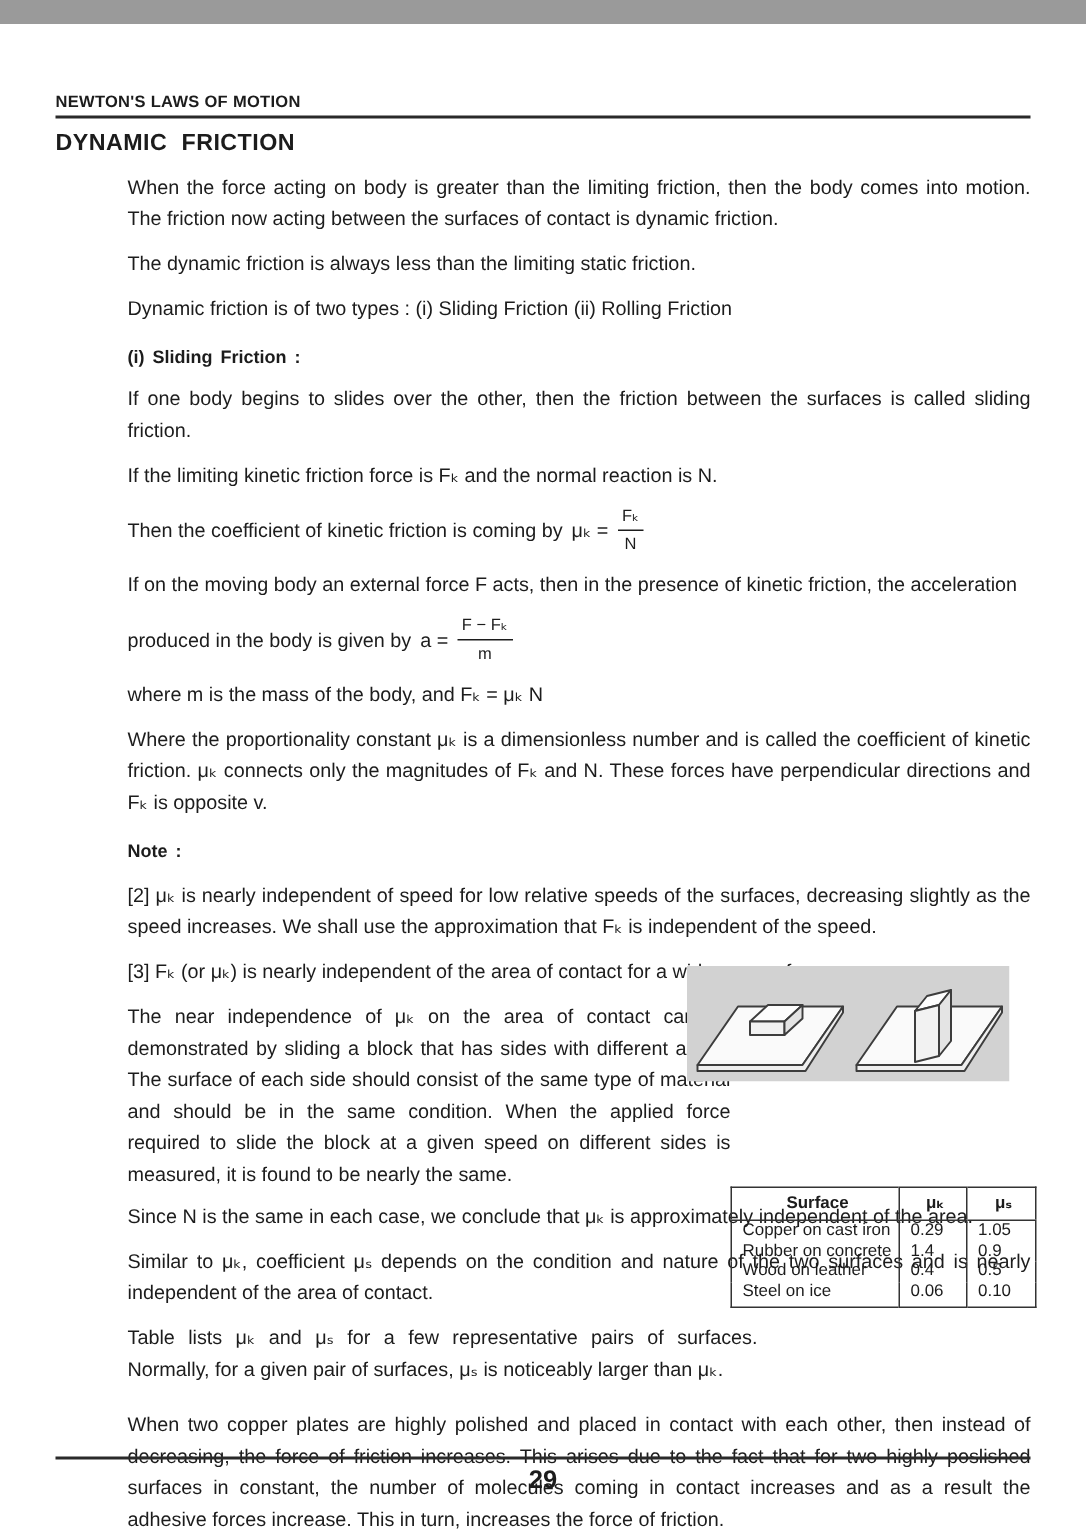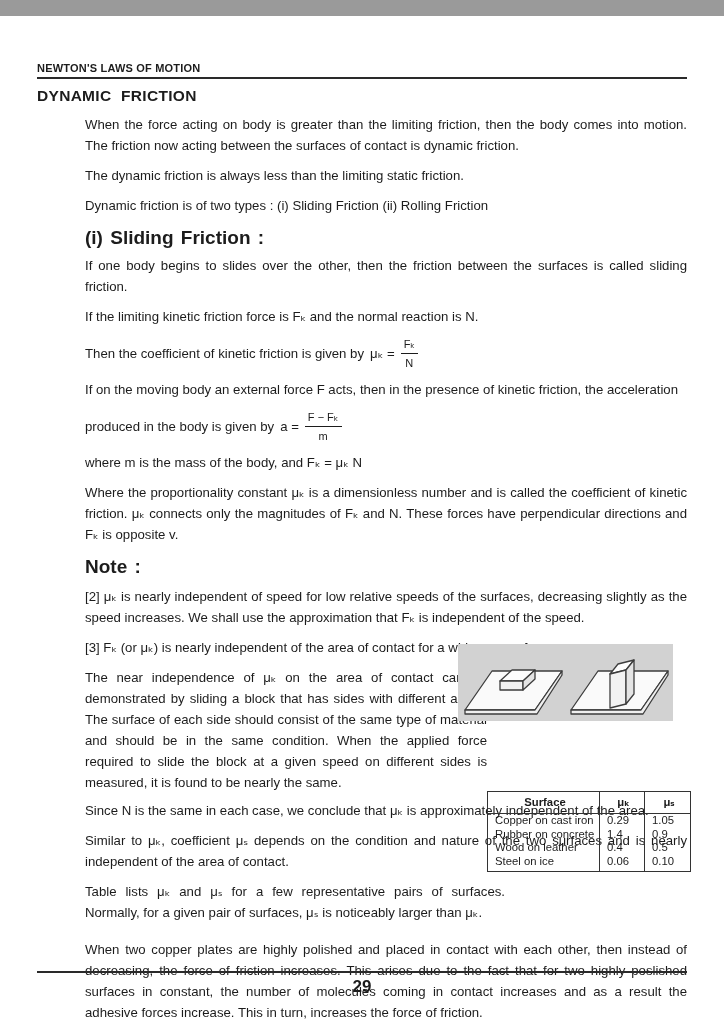--- a/index.html
+++ b/index.html
@@ -21,21 +21,21 @@
   .page-title{
     font-size:15.5px;font-weight:bold;letter-spacing:.3px;word-spacing:5px;
     margin-top:8px;
   }
   p.body{
     font-size:13.2px;line-height:21px;text-align:justify;
     margin:9px 0 0 48px;
   }
   p.tight{margin-top:7px;}
   .subhead{
-    font-size:19px;font-weight:bold;margin:12px 0 0 48px;line-height:20px;
+    font-size:12px;font-weight:bold;margin:12px 0 0 48px;line-height:20px;
     word-spacing:2px;
   }
   .formula-line{
     font-size:13.2px;margin:7px 0 0 48px;line-height:21px;
     display:flex;align-items:center;gap:6px;min-height:38px;
   }
   .frac{
     display:inline-block;text-align:center;vertical-align:middle;
     line-height:16px;font-size:11px;
   }
@@ -85,21 +85,21 @@
 
     <p class="body">Dynamic friction is of two types : (i) Sliding Friction (ii) Rolling Friction</p>
 
     <div class="subhead">(i) Sliding Friction :</div>
 
     <p class="body tight">If one body begins to slides over the other, then the friction between the surfaces is called sliding friction.</p>
 
     <p class="body">If the limiting kinetic friction force is Fₖ and the normal reaction is N.</p>
 
     <div class="formula-line">
-      <span>Then the coefficient of kinetic friction is given by</span>
+      <span>Then the coefficient of kinetic friction is coming by</span>
       <span>μₖ =</span>
       <span class="frac">
         <span class="num">Fₖ</span>
         <span class="den">N</span>
       </span>
     </div>
 
     <p class="body tight">If on the moving body an external force F acts, then in the presence of kinetic friction, the acceleration</p>
 
     <div class="formula-line">

